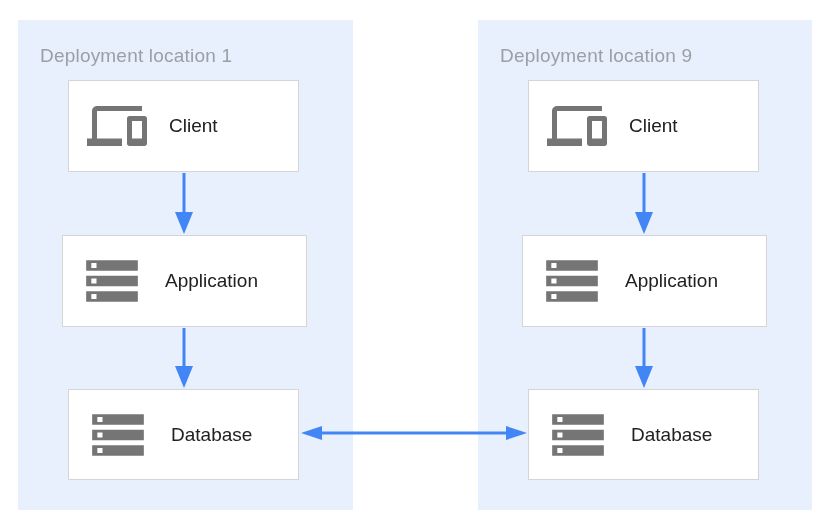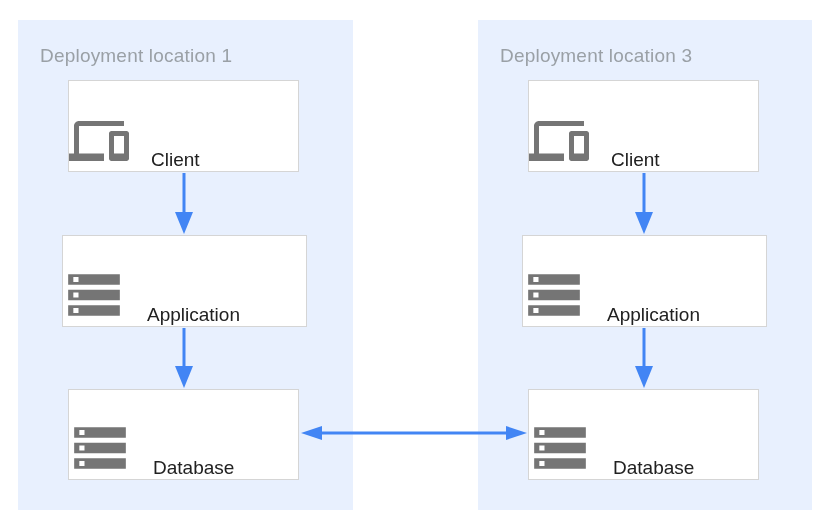--- a/index.html
+++ b/index.html
@@ -29,21 +29,22 @@
     color: #9AA0A6;
     letter-spacing: 0.2px;
     white-space: nowrap;
   }
 
   .node {
     position: absolute;
     background: #ffffff;
     border: 1px solid #D5D5D5;
     display: flex;
-    align-items: flex-end;
+    align-items: center;
+    padding-left: 18px;
   }
   .node .icon { flex: 0 0 auto; display: flex; align-items: center; }
   .node .label {
     margin-left: 22px;
     font-size: 19px;
     color: #212121;
     white-space: nowrap;
   }
 
   .n-client1 { left: 68px;  top: 80px;  width: 231px; height: 92px; }
@@ -68,21 +69,21 @@
 </head>
 <body>
 
 <div class="canvas">
 
   <div class="panel loc1">
     <div class="panel-title">Deployment location 1</div>
   </div>
 
   <div class="panel loc2">
-    <div class="panel-title">Deployment location 3</div>
+    <div class="panel-title">Deployment location 9</div>
   </div>
 
   <div class="node n-client1">
     <span class="icon">
       <svg width="60" height="60" viewBox="0 0 24 24">
           <path d="M4 6h18V4H4c-1.1 0-2 .9-2 2v11H0v3h14v-3H4V6zm19 2h-6c-.55 0-1 .45-1 1v10c0 .55.45 1 1 1h6c.55 0 1-.45 1-1V9c0-.55-.45-1-1-1zm-1 9h-4v-7h4v7z"></path>
         </svg>
     </span>
     <span class="label">Client</span>
   </div>

